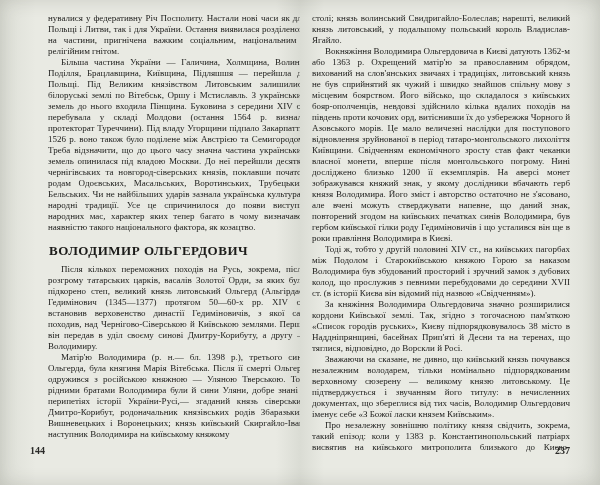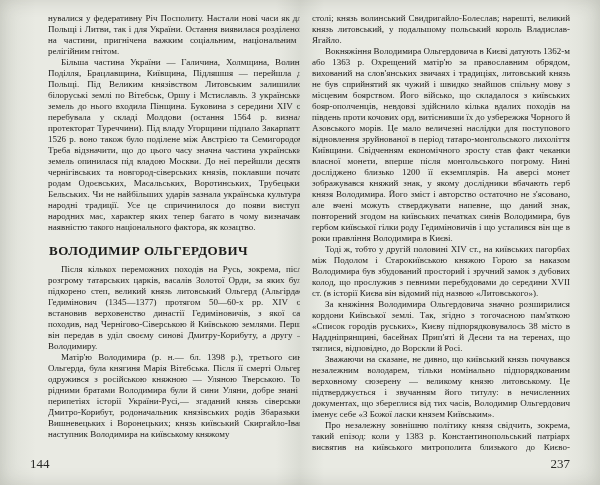--- a/index.html
+++ b/index.html
@@ -55,23 +55,23 @@
     margin: 12px 0 8px 1px;
     font-size: 13px;
     line-height: 11px;
     font-weight: bold;
     letter-spacing: 0.5px;
     text-indent: 0;
     color: #1c1c1a;
   }
   .pagenum {
     position: absolute;
-    bottom: 13px;
-    font-size: 13px;
-    font-weight: normal;
+    bottom: 29px;
+    font-size: 10px;
+    font-weight: bold;
     color: #2a2a28;
   }
   .page-left  .pagenum { left: 30px; }
   .page-right .pagenum { right: 30px; }
 </style>
 </head>
 <body>
 
 <div class="spread">
 
@@ -83,21 +83,21 @@
       <p>Після кількох переможних походів на Русь, зокрема, після розгрому татарських царків, васалів Золотої Орди, за яких було підкорено степ, великий князь литовський Ольгерд (Альгірдас) Гедимінович (1345—1377) протягом 50—60-х рр. XIV ст. встановив верховенство династії Гедиміновичів, з якої сам походив, над Чернігово-Сіверською й Київською землями. Першу він передав в уділ своєму синові Дмитру-Корибуту, а другу — Володимиру.</p>
       <p>Матір'ю Володимира (р. н.— бл. 1398 р.), третього сина Ольгерда, була княгиня Марія Вітебська. Після її смерті Ольгерд одружився з російською княжною — Уляною Тверською. Тож рідними братами Володимира були й сини Уляни, добре знані в перипетіях історії України-Русі,— згаданий князь сіверський Дмитро-Корибут, родоначальник князівських родів Збаразьких, Вишневецьких і Воронецьких; князь київський Скиргайло-Іван, наступник Володимира на київському княжому</p>
     </div>
     <div class="pagenum">144</div>
   </div>
 
   <div class="page page-right">
     <div class="text-block">
       <p class="cont">столі; князь волинський Свидригайло-Болеслав; нарешті, великий князь литовський, у подальшому польський король Владислав-Ягайло.</p>
       <p>Вокняжіння Володимира Ольгердовича в Києві датують 1362-м або 1363 р. Охрещений матір'ю за православним обрядом, вихований на слов'янських звичаях і традиціях, литовський князь не був сприйнятий як чужий і швидко знайшов спільну мову з місцевим боярством. Його військо, що складалося з київських бояр-ополченців, невдовзі здійснило кілька вдалих походів на південь проти кочових орд, витіснивши їх до узбережжя Чорного й Азовського морів. Це мало величезні наслідки для поступового відновлення зруйнованої в період татаро-монгольського лихоліття Київщини. Свідченням економічного зросту став факт чеканки власної монети, вперше після монгольського погрому. Нині досліджено близько 1200 її екземплярів. На аверсі монет зображувався княжий знак, у якому дослідники вбачають герб князя Володимира. Його зміст і авторство остаточно не з'ясовано, але вчені можуть стверджувати напевне, що даний знак, повторений згодом на київських печатках синів Володимира, був гербом київської гілки роду Гедиміновичів і що усталився він ще в роки правління Володимира в Києві.</p>
-      <p>Тоді ж, тобто у другій половині XIV ст., на київських пагорбах між Подолом і Старокиївською княжою Горою за наказом Володимира був збудований просторий і зручний замок з дубових колод, що прослужив з певними перебудовами до середини XVII ст. (в історії Києва він відомий під назвою «Литовського»).</p>
+      <p>Тоді ж, тобто у другій половині XIV ст., на київських пагорбах між Подолом і Старокиївською княжою Горою за наказом Володимира був збудований просторий і зручний замок з дубових колод, що прослужив з певними перебудовами до середини XVII ст. (в історії Києва він відомий під назвою «Свідченням»).</p>
       <p>За княжіння Володимира Ольгердовича значно розширилися кордони Київської землі. Так, згідно з тогочасною пам'яткою «Список городів руських», Києву підпорядковувалось 38 місто в Наддніпрянщині, басейнах Прип'яті й Десни та на теренах, що тяглися, відповідно, до Ворскли й Росі.</p>
       <p>Зважаючи на сказане, не дивно, що київський князь почувався незалежним володарем, тільки номінально підпорядкованим верховному сюзерену — великому князю литовському. Це підтверджується і звучанням його титулу: в нечисленних документах, що збереглися від тих часів, Володимир Ольгердович іменує себе «З Божої ласки князем Київським».</p>
       <p>Про незалежну зовнішню політику князя свідчить, зокрема, такий епізод: коли у 1383 р. Константинопольський патріарх висвятив на київського митрополита близького до Києво-Печерського монастиря Діонісія, кандида-</p>
     </div>
     <div class="pagenum">237</div>
   </div>
 
 </div>
 
 </body></html>

